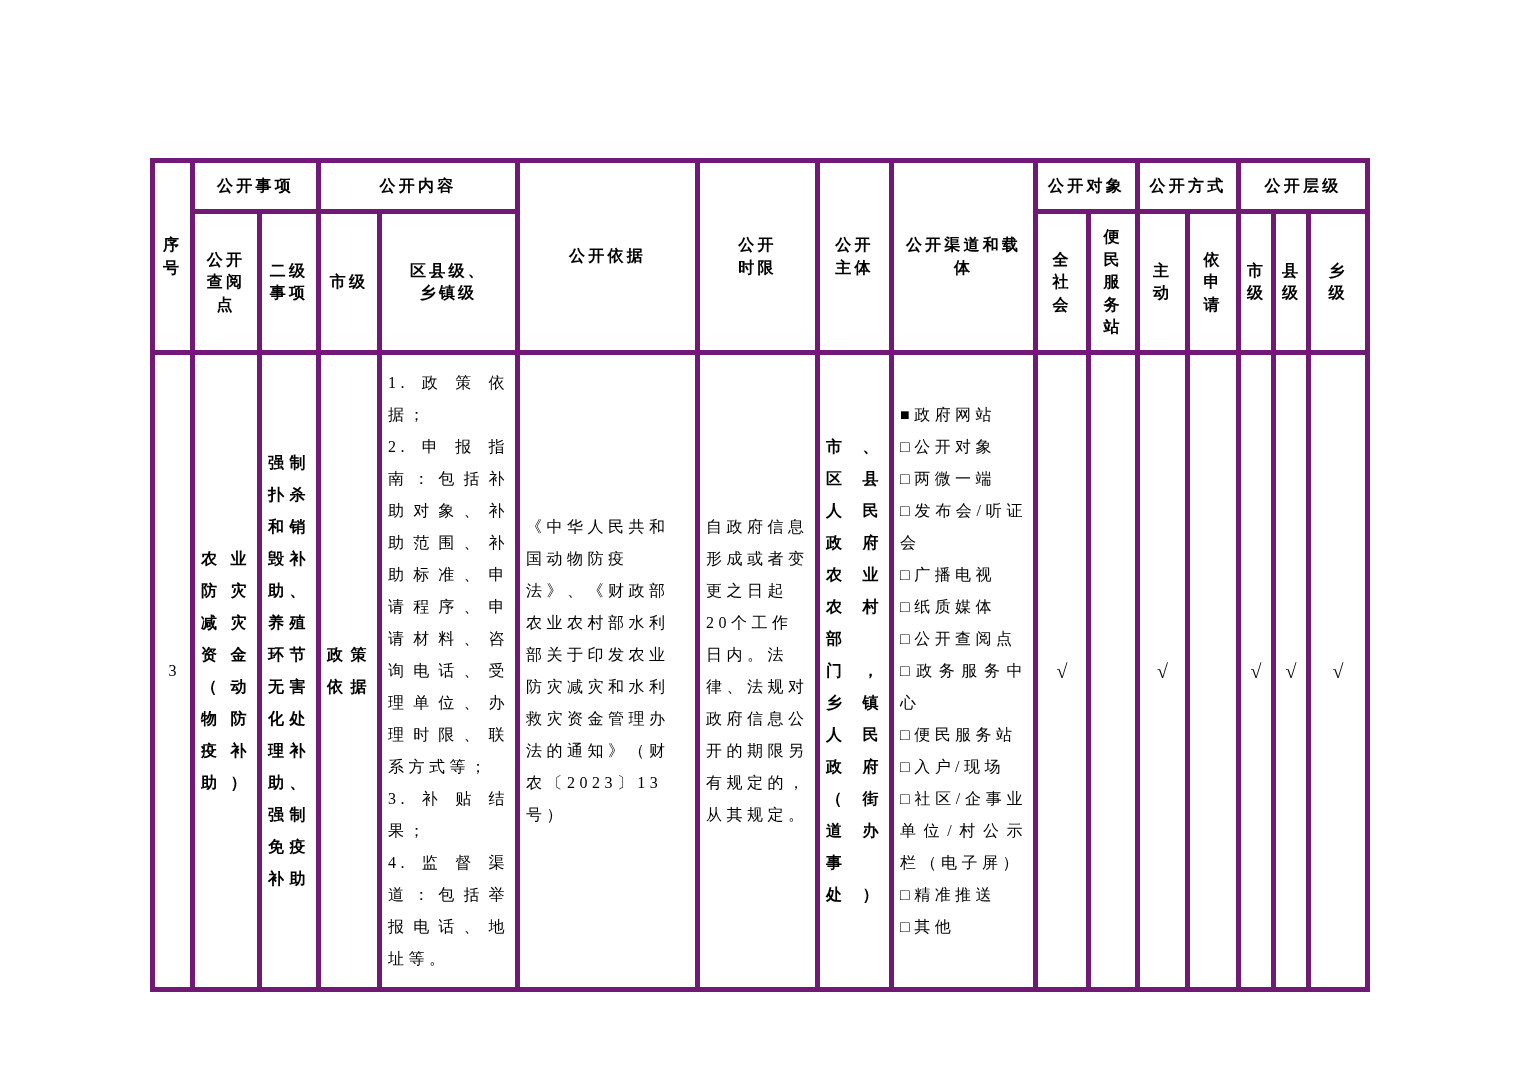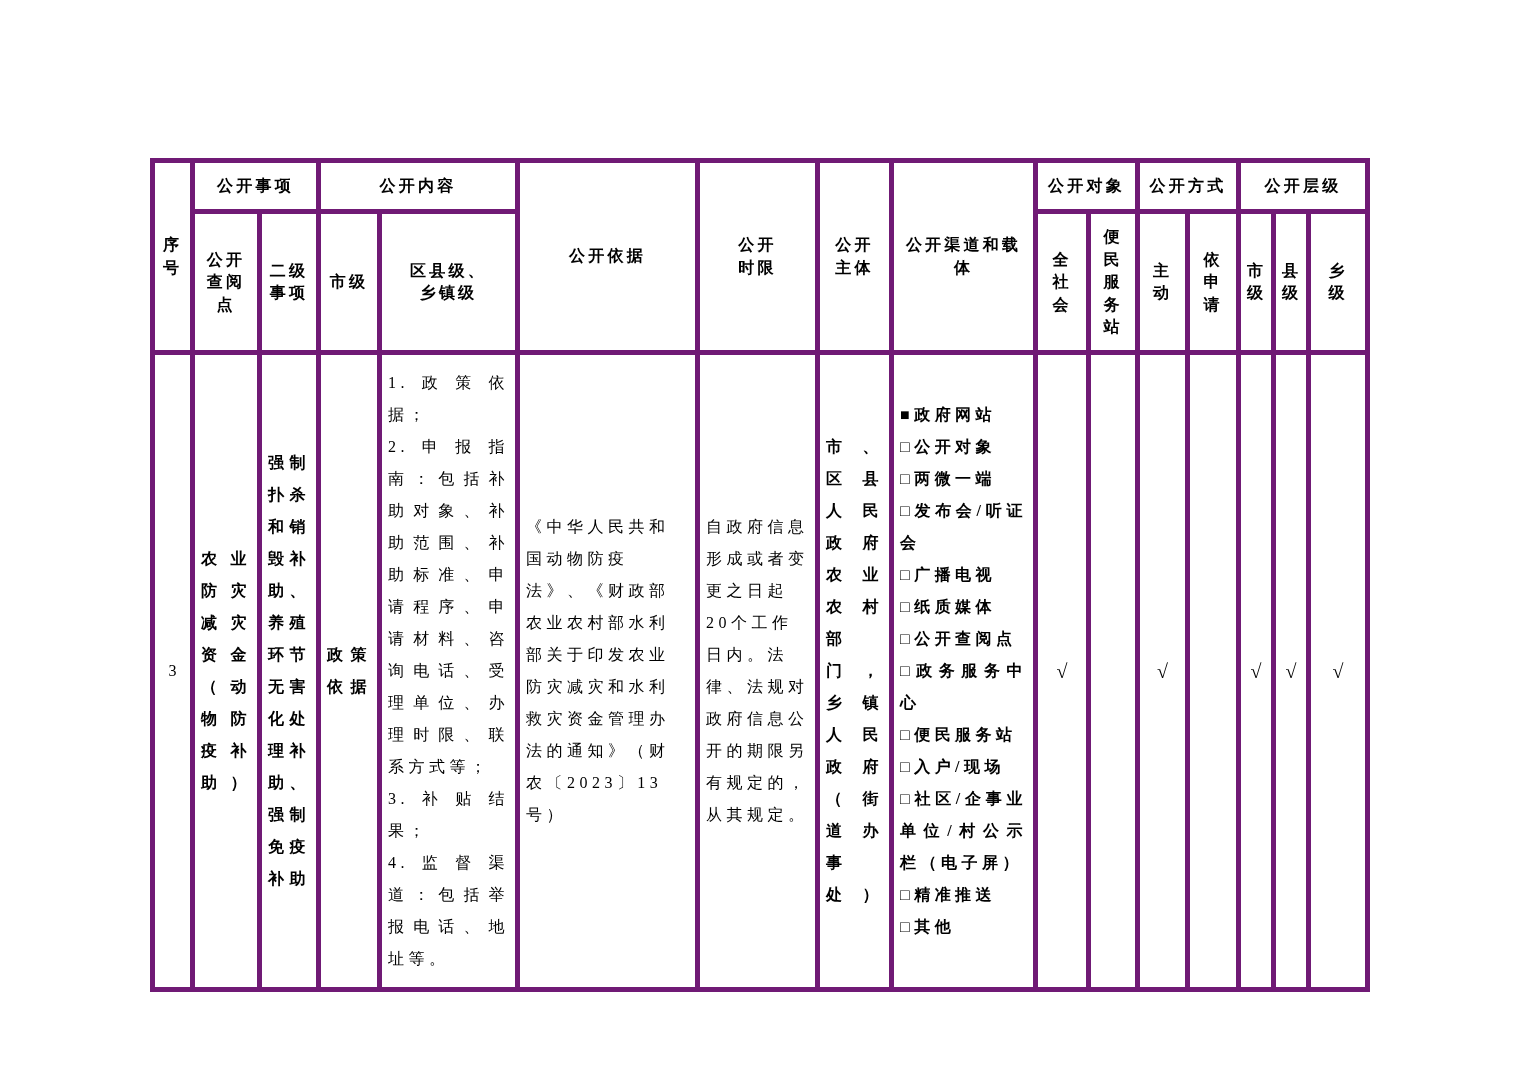--- a/index.html
+++ b/index.html
@@ -44,21 +44,21 @@
     font-size:16px;
     line-height:2;
     letter-spacing:0.28em;
   }
   td.center{text-align:left;letter-spacing:0.28em;}
   td.jc{text-align:justify;text-justify:inter-character;}
   td.jc-all{text-align:justify;text-align-last:justify;text-justify:inter-character;font-weight:bold;}
   td.prelines{white-space:pre-line;}
   td.mark{text-align:center;font-size:20px;letter-spacing:0;}
   td.num{text-align:center;letter-spacing:0;}
-  .channels div{text-align:justify;font-weight:bold;}
+  .channels div{text-align:justify;}
 </style>
 </head>
 <body>
 
 <table class="doc">
   <colgroup>
     <col style="width:40px">
       <col style="width:67px">
       <col style="width:59px">
     <col style="width:61px">

